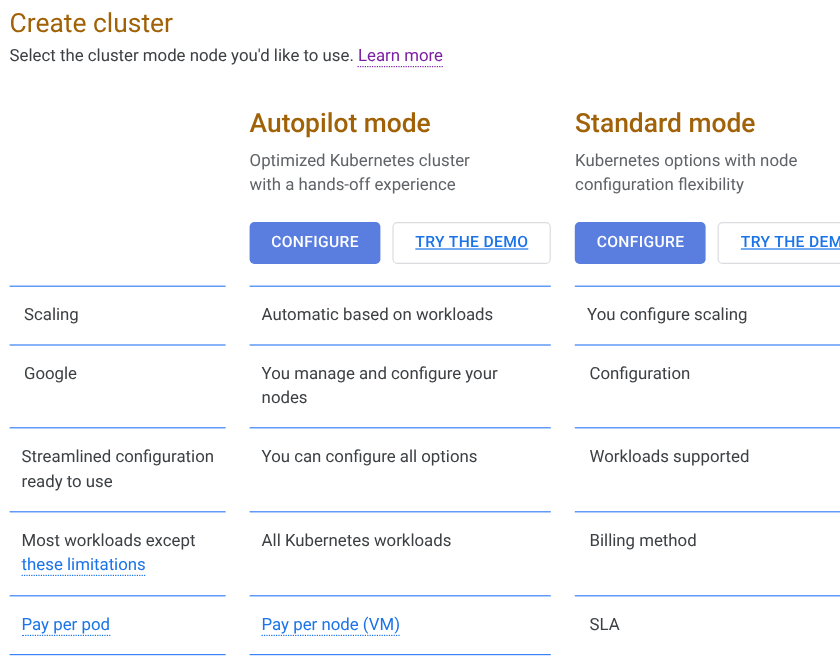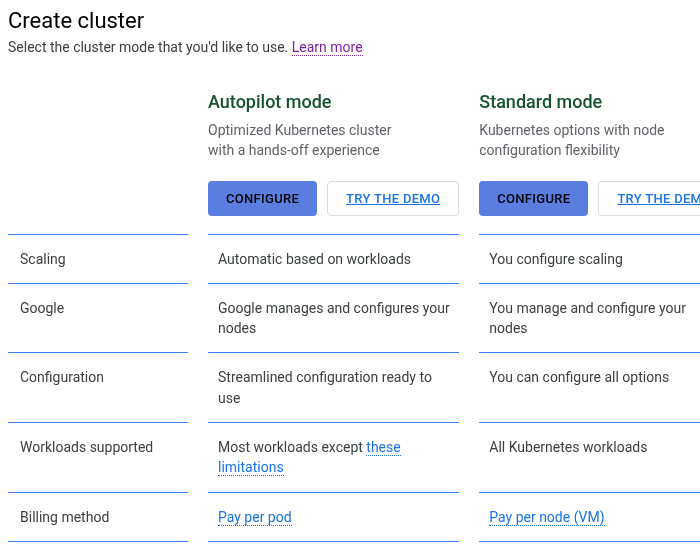--- a/index.html
+++ b/index.html
@@ -7,21 +7,21 @@
   font-family: 'Google Sans', Roboto, 'Helvetica Neue', Arial, sans-serif;
   color: #202124;
   background: #fff;
   width: 700px;
   padding: 8px 8px 0 8px;
   font-size: 14px;
 }
 .title {
   font-size: 22px;
   font-weight: 400;
-  color: #000000;
+  color: #a16207;
   margin-bottom: 6px;
   margin-top: 0;
 }
 .subtitle {
   font-size: 14px;
   color: #3c4043;
   margin-bottom: 36px;
 }
 .link {
   color: #7b1fa2;
@@ -38,23 +38,23 @@
 }
 .grid {
   display: grid;
   grid-template-columns: 180px 1fr 1fr;
   column-gap: 20px;
 }
 .col-head {
   padding-bottom: 18px;
 }
 .mode-title {
-  font-size: 18px;
+  font-size: 22px;
   font-weight: 500;
-  color: #14532d;
+  color: #a16207;
   margin-bottom: 8px;
 }
 .mode-desc {
   font-size: 14px;
   color: #5f6368;
   line-height: 1.45;
   margin-bottom: 20px;
   max-width: 210px;
 }
 .btn-row { display: flex; gap: 10px; }
@@ -63,21 +63,21 @@
   font-weight: 500;
   letter-spacing: 0.3px;
   padding: 9px 18px;
   border-radius: 4px;
   cursor: pointer;
   font-family: inherit;
   white-space: nowrap;
 }
 .btn-primary {
   background: #5a7de0;
-  color: #000000;
+  color: #ffffff;
   border: none;
 }
 .btn-secondary {
   background: #fff;
   color: #1a73e8;
   border: 1px solid #dadce0;
   text-decoration: underline;
 }
 .cell {
   padding: 14px 4px 14px 10px;
@@ -86,21 +86,21 @@
   line-height: 1.45;
   border-top: 1px solid #3b82f6;
 }
 .cell.first { padding-left: 12px; color: #3c4043; }
 </style>
 </head>
 <body>
 
 <h1 class="title">Create cluster</h1>
 <p class="subtitle">
-  <span>Select the cluster mode that you'd like to use. </span><a class="link">Learn more</a>
+  <span>Select the cluster mode node you'd like to use. </span><a class="link">Learn more</a>
 </p>
 
 <div class="grid">
 
   <div></div>
   <div class="col-head">
     <div class="mode-title">Autopilot mode</div>
     <div class="mode-desc">Optimized Kubernetes cluster with a hands-off experience</div>
     <div class="btn-row">
       <button class="btn btn-primary">CONFIGURE</button>
@@ -114,21 +114,20 @@
       <button class="btn btn-primary">CONFIGURE</button>
       <button class="btn btn-secondary">TRY THE DEMO</button>
     </div>
   </div>
 
   <div class="cell first">Scaling</div>
   <div class="cell">Automatic based on workloads</div>
   <div class="cell">You configure scaling</div>
 
   <div class="cell first">Google</div>
-  <div class="cell">Google manages and configures your nodes</div>
   <div class="cell">You manage and configure your nodes</div>
 
   <div class="cell first">Configuration</div>
   <div class="cell">Streamlined configuration ready to use</div>
   <div class="cell">You can configure all options</div>
 
   <div class="cell first">Workloads supported</div>
   <div class="cell">
     <span>Most workloads except </span><a class="link-blue">these limitations</a>
   </div>

